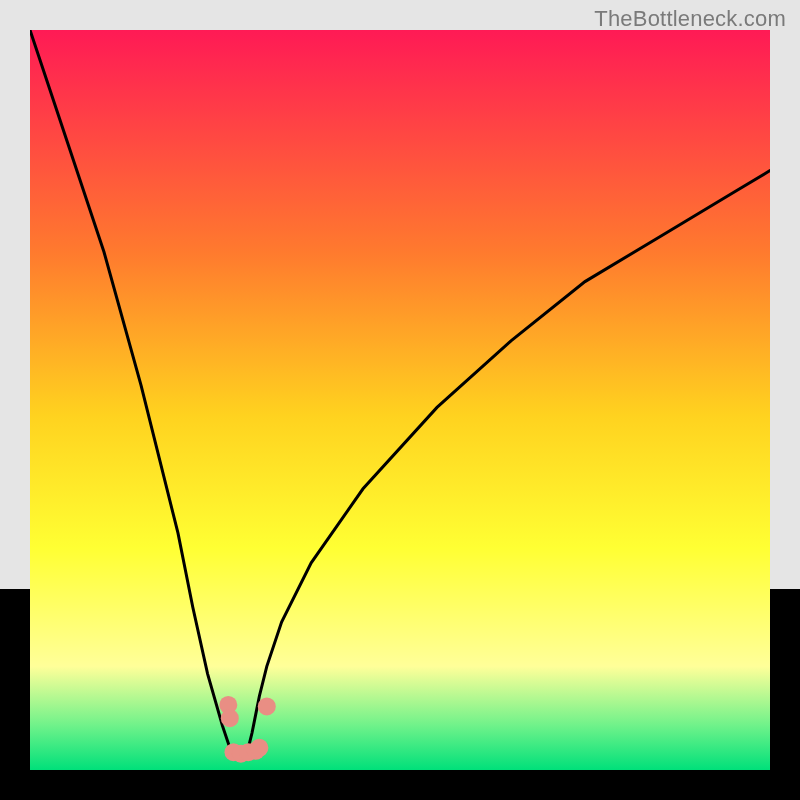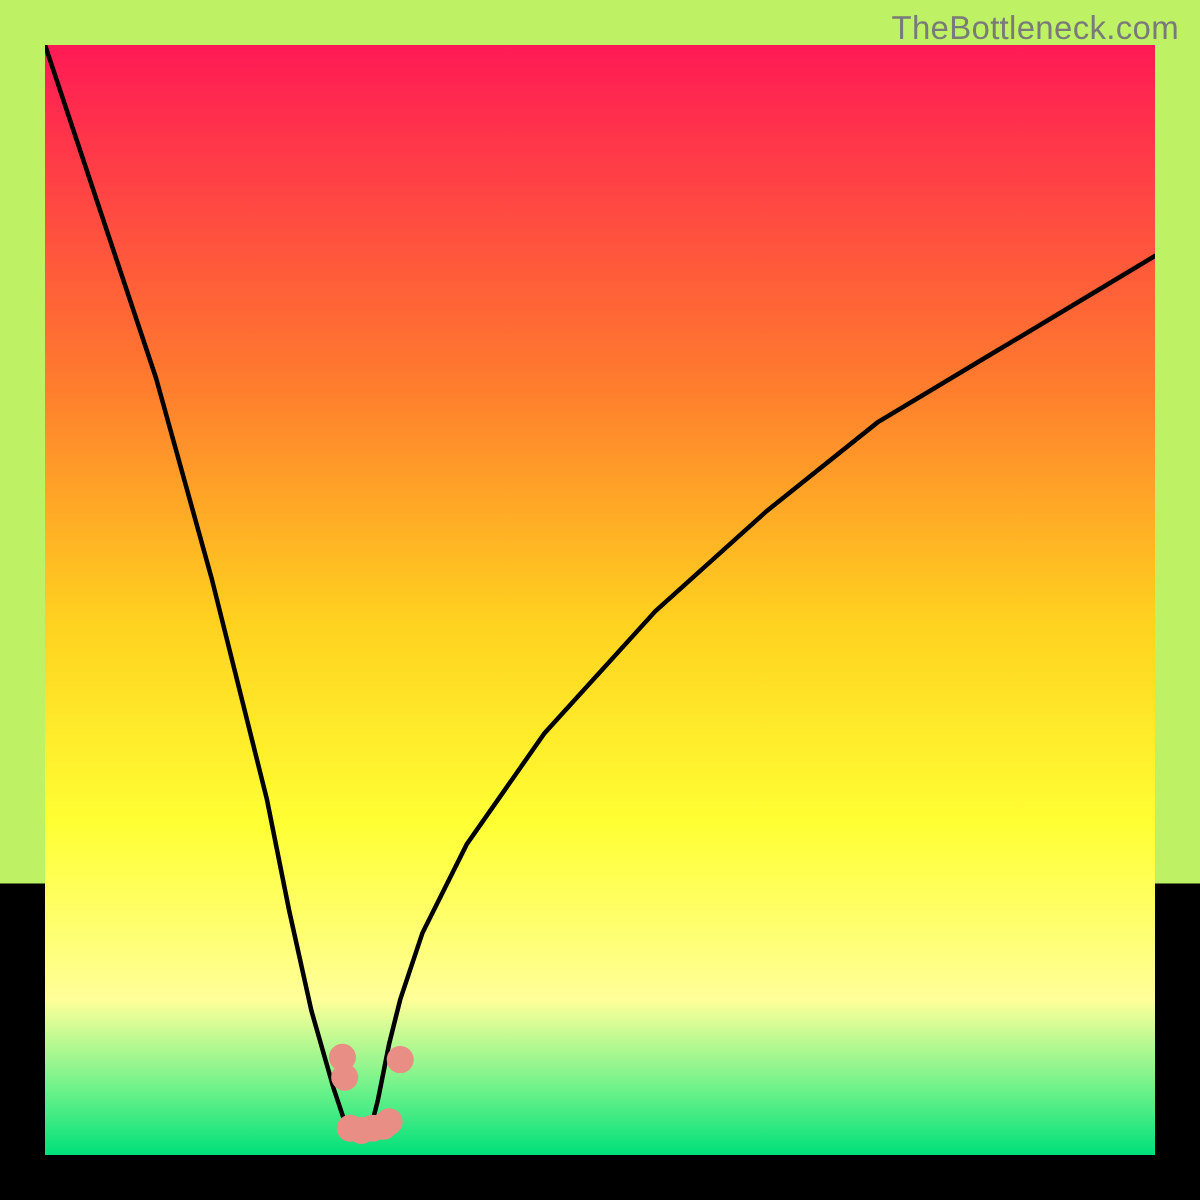--- a/index.html
+++ b/index.html
@@ -10,21 +10,21 @@
     background: #000;
     font-family: Arial, Helvetica, sans-serif;
     overflow: hidden;
   }
   .frame {
     position: absolute;
     top: 0;
     left: 0;
     width: 800px;
     height: 589px;
-    background: #bef264;
+    background: #e5e5e5;
   }
   .watermark {
     position: absolute;
     top: 6px;
     right: 14px;
     color: #7a7a7a;
     font-size: 22px;
     letter-spacing: 0.2px;
     z-index: 50;
   }

